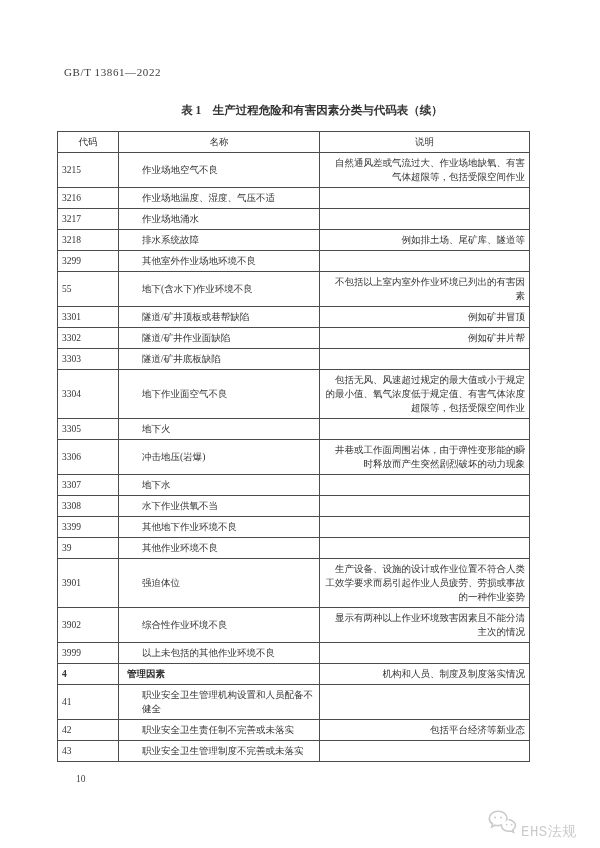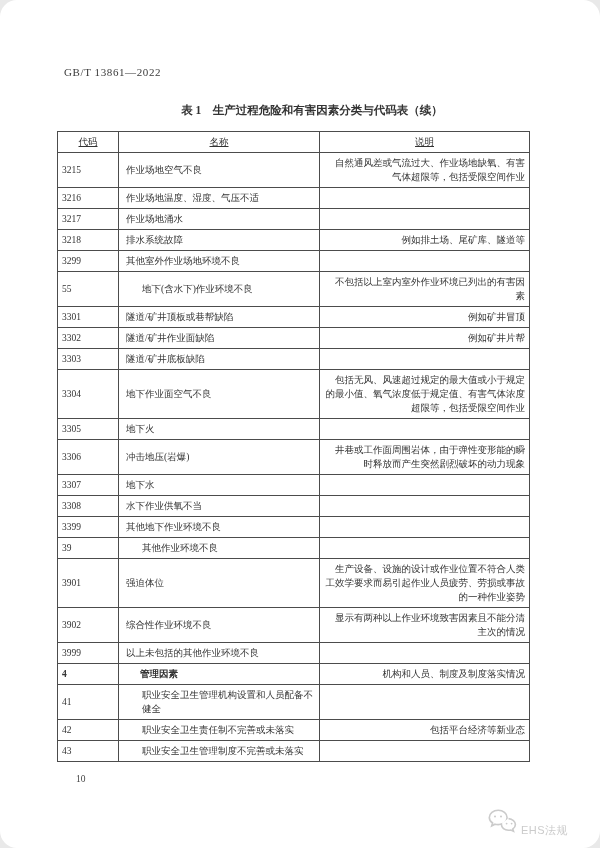--- a/index.html
+++ b/index.html
@@ -3,21 +3,20 @@
 <meta charset="utf-8">
 <style>
   html,body{margin:0;padding:0;background:#e9e9e9;}
   .page{
     position:relative;
     width:600px;height:848px;
     background:#ffffff;
     overflow:hidden;
     font-family:"Liberation Serif","DejaVu Serif",serif;
     color:#333333;
-    border-radius:17px;
   }
   .doc-number{
     position:absolute;left:64px;top:66px;
     font-size:11px;letter-spacing:.6px;color:#3a3a3a;
   }
   .table-title{
     position:absolute;left:0;top:103px;width:100%;
     text-align:center;font-weight:bold;font-size:11.5px;color:#333;padding-left:12px;
   }
   table.main{
@@ -33,45 +32,45 @@
     line-height:14px;
     color:#333;
     font-weight:normal;
     padding:3px 4px;
     overflow:hidden;
   }
   table.main{border:1.5px solid #3c3c3c;}
   col.c-code{width:61px;}
   col.c-name{width:201px;}
   col.c-desc{width:210px;}
-  th{padding:3px 2px;text-decoration:underline;}
+  th{padding:3px 2px;}
   td.code{padding-left:9px;}
   td.name{padding-right:4px;}
-  td.name.lvl1{padding-left:21px;}
+  td.name.lvl1{padding-left:8px;}
   td.name.lvl2{padding-left:23px;}
-  td.name.lvl3{padding-left:7px;font-family:Liberation Serif, serif;}
+  td.name.lvl3{padding-left:23px;font-family:Liberation Serif, serif;}
   td.desc{
     font-size:9px;
     padding-left:5px;padding-right:4px;
     text-indent:.95em;
     text-align:right;
   }
   tr.bold td.code, tr.bold td.name{font-weight:bold;}
   .page-number{
     position:absolute;left:76px;top:774px;
     font-size:9.5px;color:#444;
   }
   .watermark{
     position:absolute;left:487px;top:803px;
     display:flex;align-items:center;gap:4px;
     color:#cbcbcb;
   }
   .watermark .wm-text{
-    font-size:11px;letter-spacing:.5px;
-    font-family:Liberation Sans, sans-serif;
+    font-size:14px;letter-spacing:.5px;
+    font-family:Liberation Mono, monospace;
     margin-top:20px;
   }
   .wm-icon{display:block;}
 </style>
 </head>
 <body>
 
 <div class="page">
 
   <div class="doc-number">GB/T 13861—2022</div>

